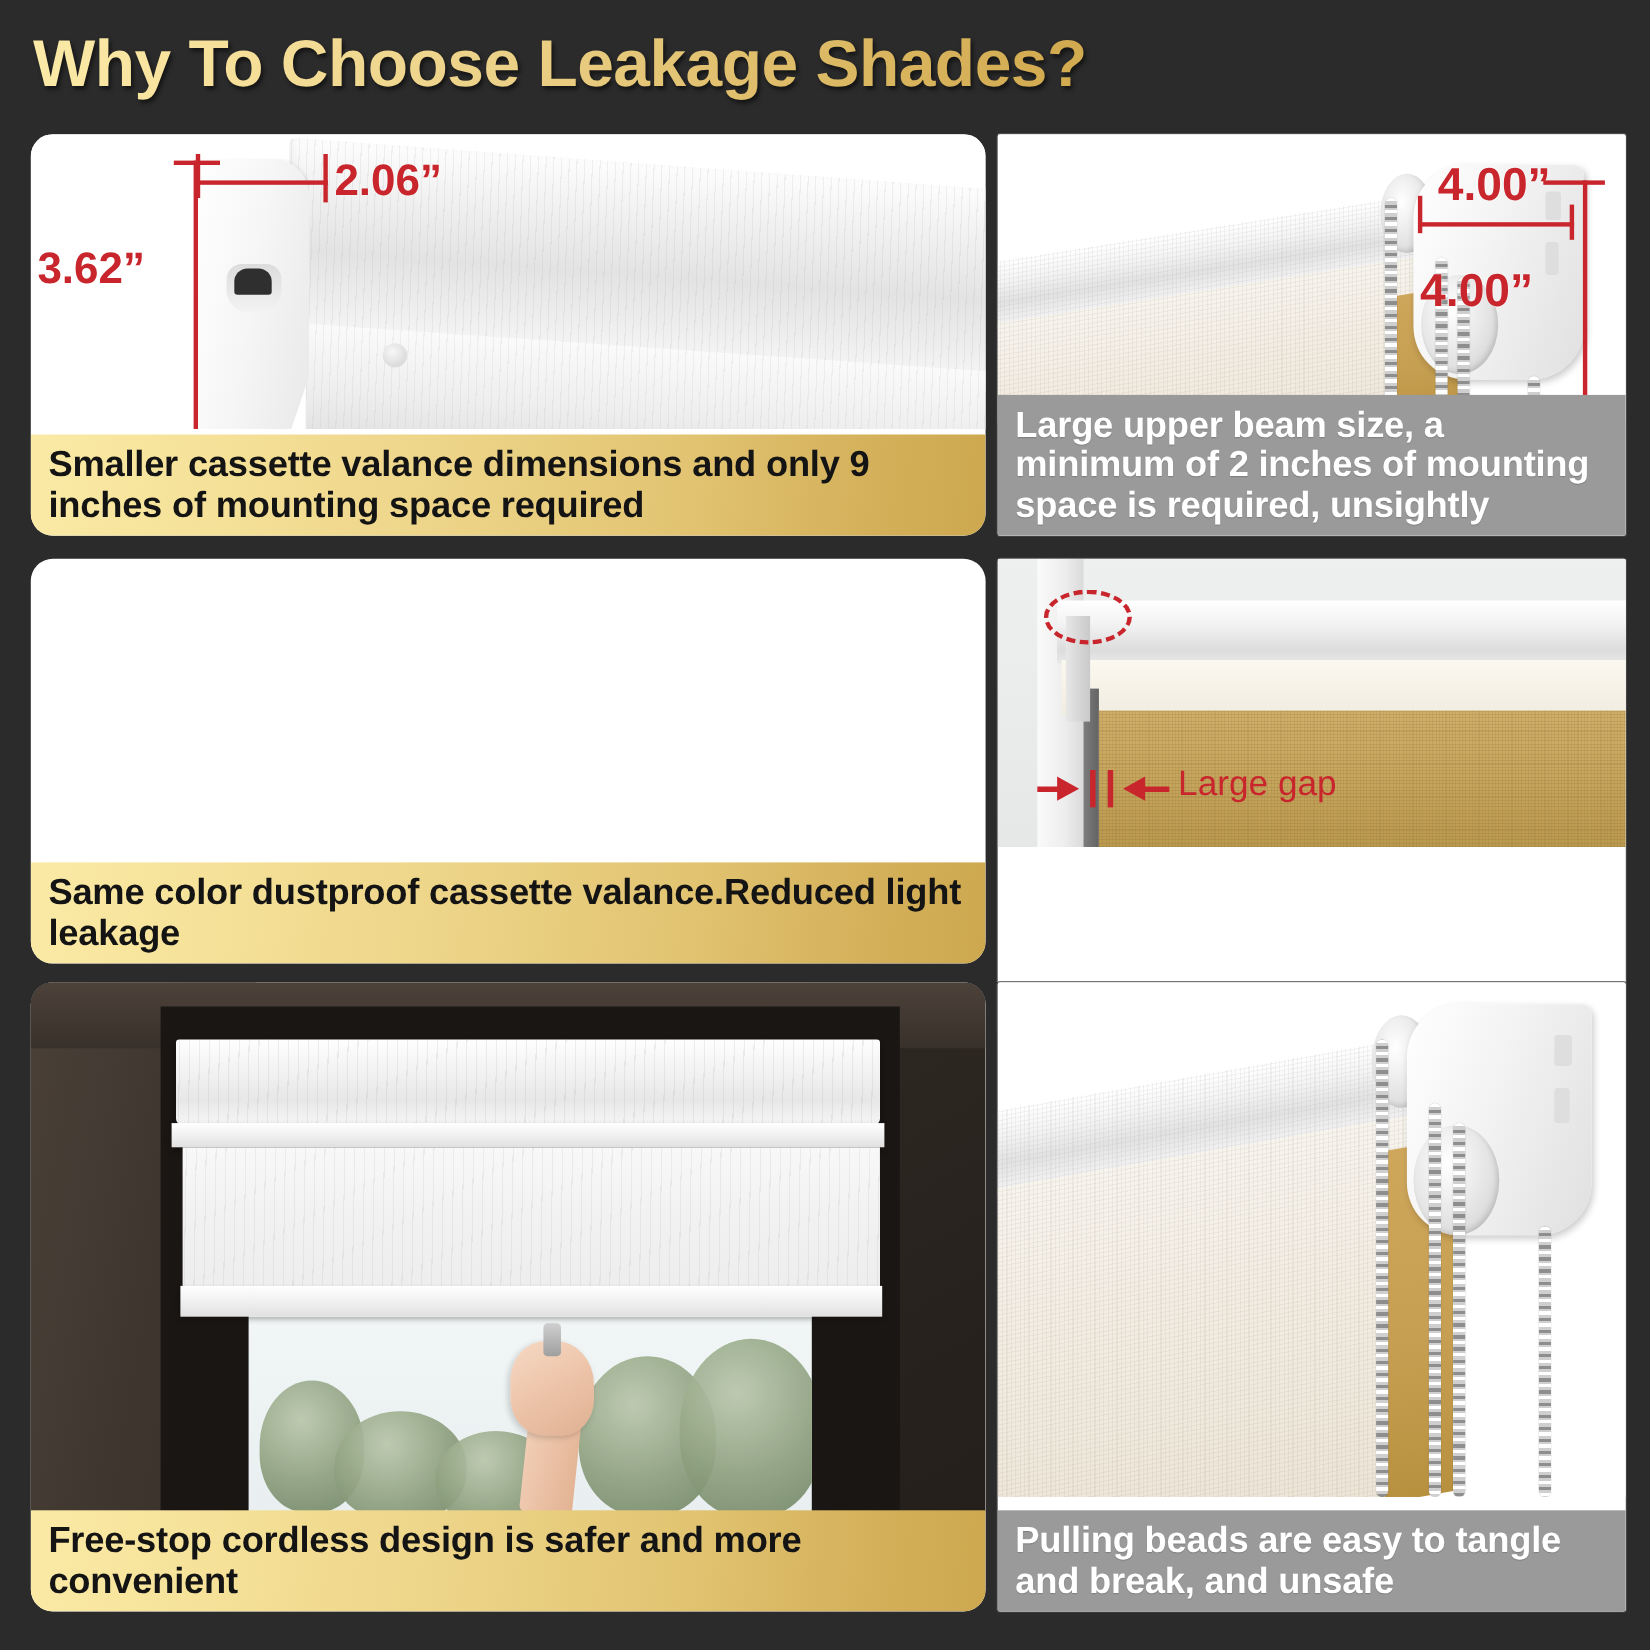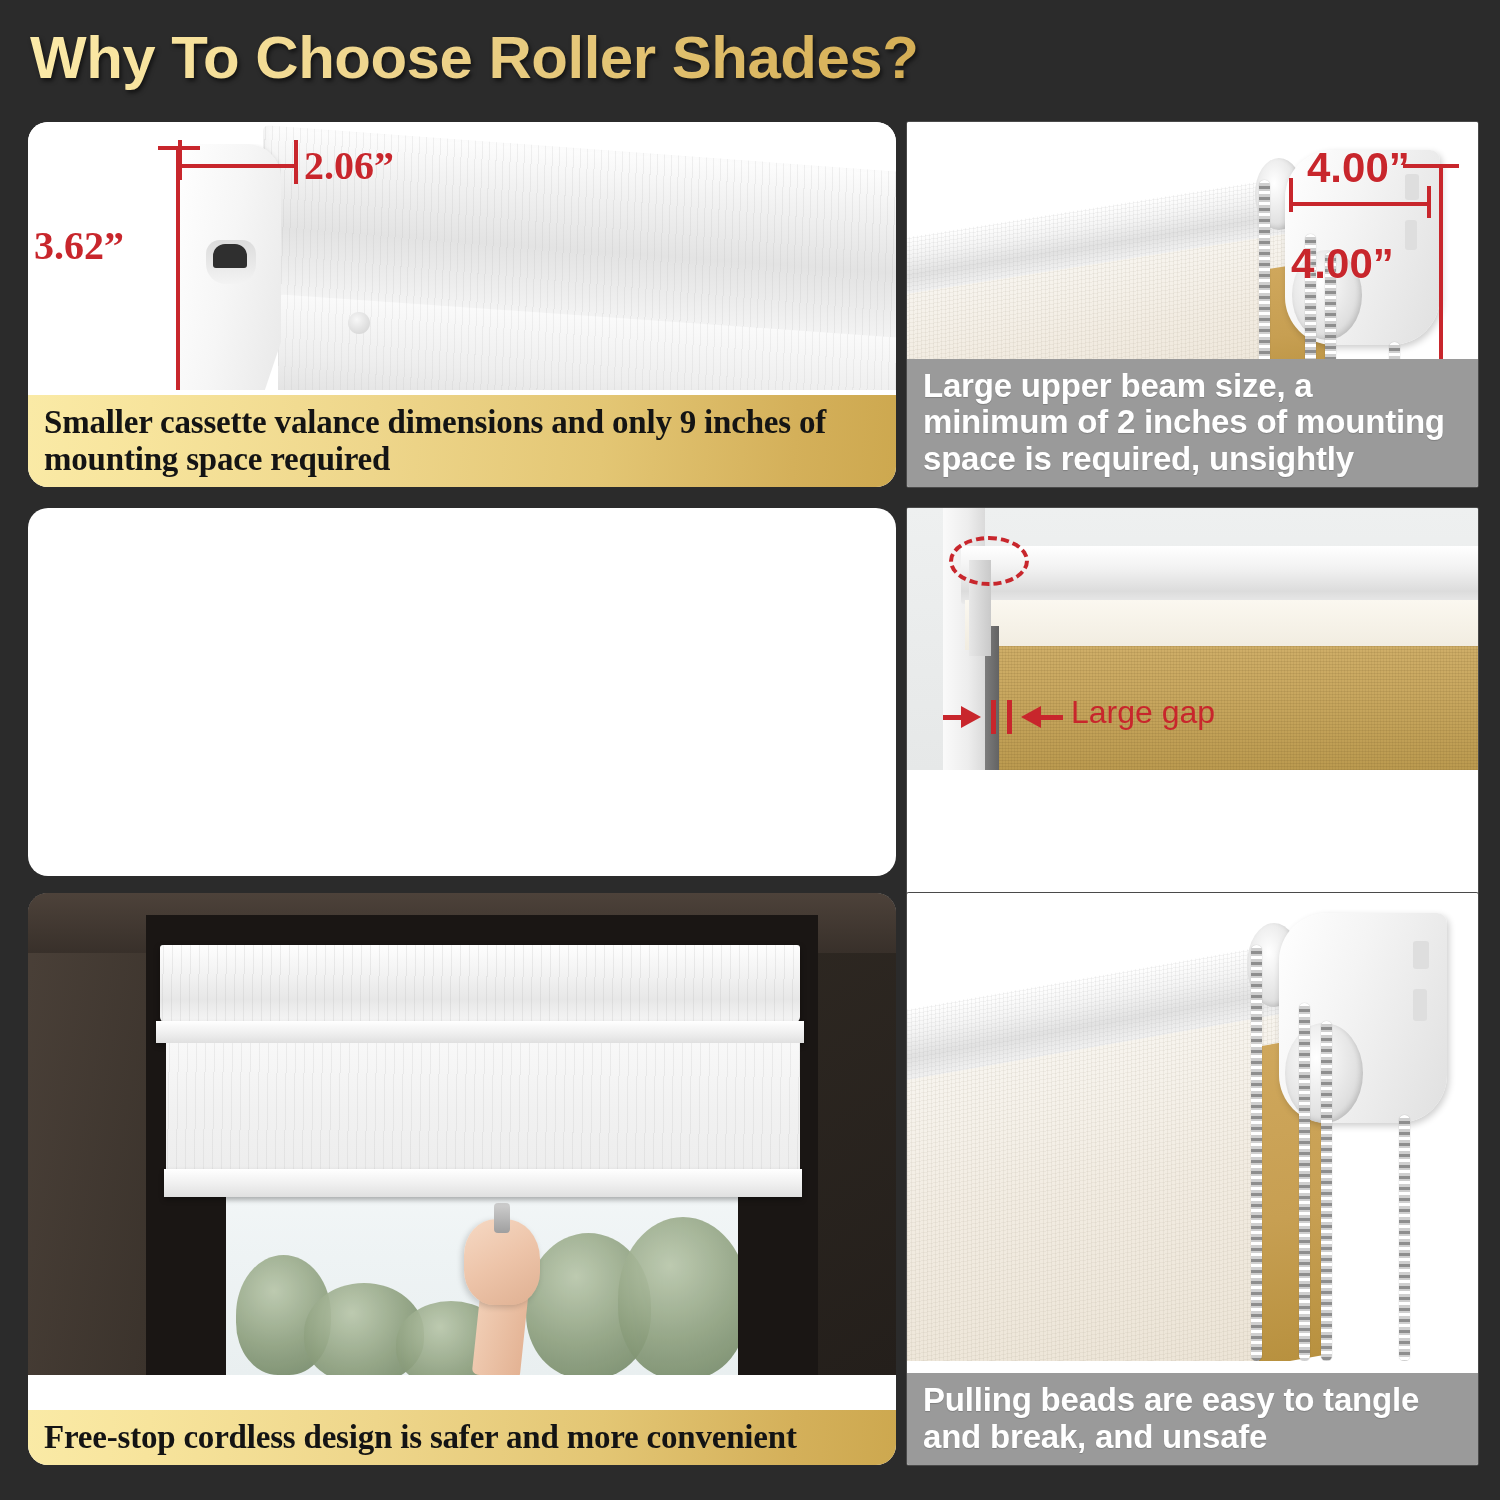--- a/index.html
+++ b/index.html
@@ -31,21 +31,20 @@
   }
 
   
   #grid { position: absolute; left: 0; top: 0; width: 1500px; height: 1500px; }
 
   .panel { position: absolute; overflow: hidden; }
 
   .panel.good {
     border-radius: 20px;
     background: #fff;
-    font-family: Liberation Serif, serif;
   }
   .panel.bad {
     border-radius: 2px;
     background: #fff;
     box-shadow: 0 0 0 1px #4a4a4a;
   }
 
   .photo { position: absolute; left: 0; top: 0; right: 0; overflow: hidden; }
 
   
@@ -276,21 +275,21 @@
   }
   .rm-grip{
     position:absolute;
     background: linear-gradient(180deg,#cfcfcf,#9f9f9f);
     border-radius:4px;
   }
 </style>
 </head>
 <body>
 
-<div id="title">Why To Choose Roller Shades?</div>
+<div id="title">Why To Choose Leakage Shades?</div>
 
 <div id="grid">
 
   <div class="panel good" style="left:28px; top:122px; width:868px; height:365px;">
     <div class="photo" style="height:268px;">
       <div class="p1-bg"></div>
       <div class="cass-body"></div>
       <div class="cass-lower"></div>
 
       <div class="cass-cap"></div>
@@ -334,20 +333,21 @@
 
       <div class="dim-line" style="left:532px; top:42px; width:4px; height:200px;"></div>
       <div class="dim-line" style="left:496px; top:42px; width:56px; height:4px;"></div>
       <div class="dim-line" style="left:496px; top:238px; width:56px; height:4px;"></div>
       <div class="dim-txt" style="left:384px; top:118px; font-size:42px;">4.00”</div>
     </div>
     <div class="caption gray">Large upper beam size, a minimum of 2 inches of mounting space is required, unsightly</div>
   </div>
 
   <div class="panel good" style="left:28px; top:508px; width:868px; height:368px;">
+    <div class="caption gold">Same color dustproof cassette valance.Reduced light leakage</div>
   </div>
 
   <div class="panel bad" style="left:907px; top:508px; width:571px; height:432px;">
     <div class="photo" style="height:262px;">
       <div class="ll-bg"></div>
       <div class="ll-wall"></div>
       <div class="ll-jamb" style="left:36px; top:0; width:42px; height:262px;"></div>
       <div class="ll-tube" style="left:54px; top:38px; width:520px; height:58px;"></div>
       <div class="ll-white-fab" style="left:58px; top:92px; width:516px; height:50px;"></div>
       <div class="ll-dark-gap" style="left:78px; top:118px; width:14px; height:144px;"></div>

